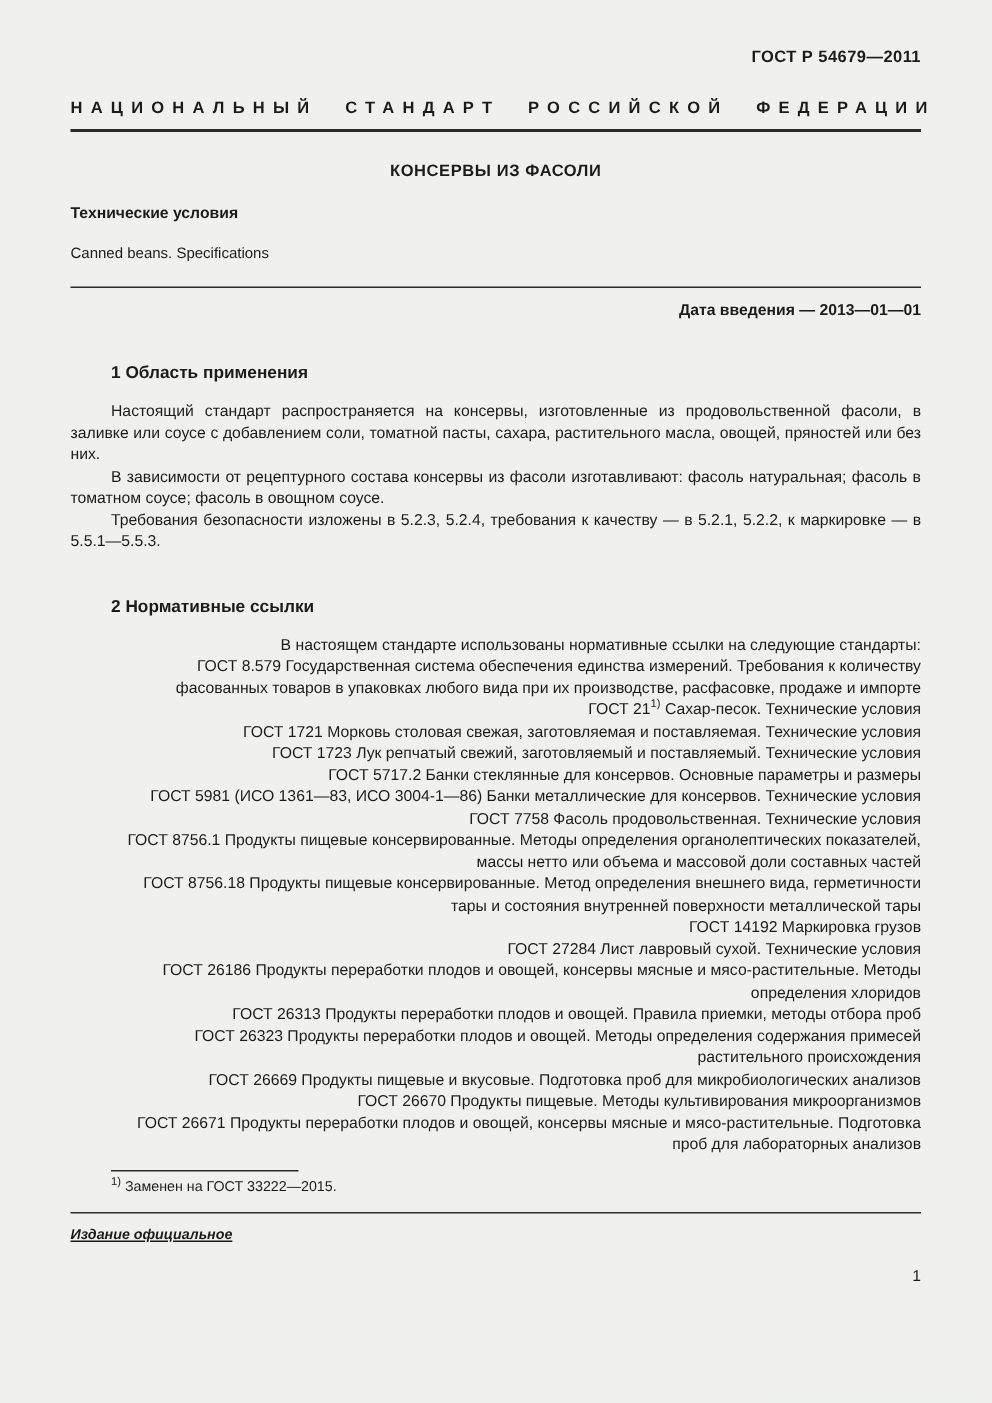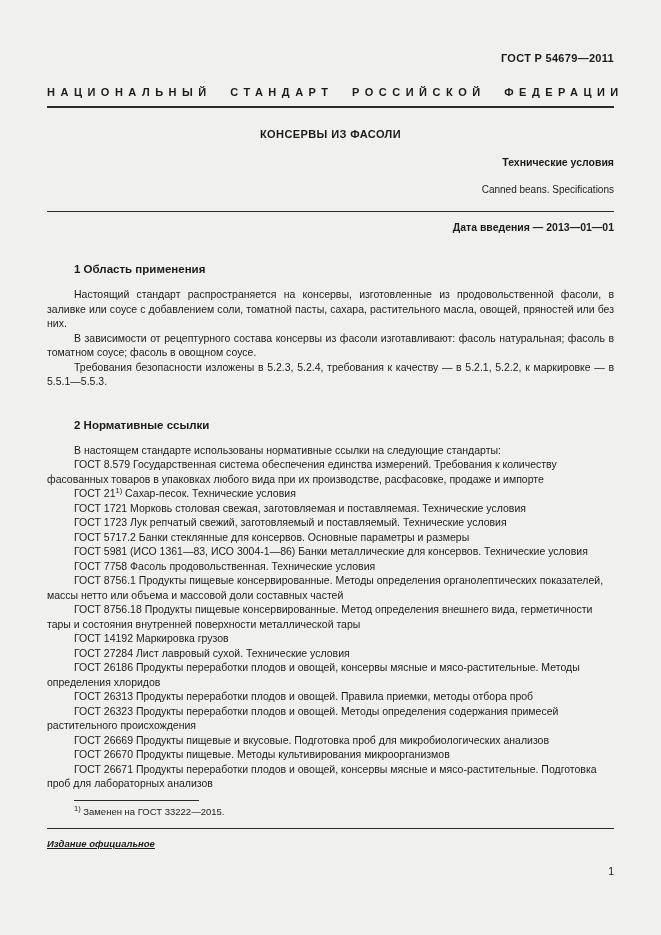--- a/index.html
+++ b/index.html
@@ -6,45 +6,45 @@
   body{
     width:661px;height:935px;overflow:hidden;
     background:#eef0ee;
     font-family:"Liberation Sans",sans-serif;
     color:#1b1b1b;
     -webkit-font-smoothing:antialiased;
   }
   .page{
     box-sizing:border-box;
     width:661px;height:935px;
-    padding:52px 47px 0 47px;
+    padding:32px 47px 0 47px;
     background:#f0f1ef;
   }
   .doc-number{
     text-align:right;font-weight:bold;font-size:11px;letter-spacing:0.3px;
   }
   .std-type{
     margin-top:22px;font-weight:bold;font-size:11px;
     letter-spacing:5.5px;word-spacing:10px;white-space:nowrap;
   }
   .rule-thick{border-top:2px solid #2a2a2a;margin-top:8px;}
   .rule-mid{border-top:1.8px solid #2a2a2a;margin-top:16px;}
   .title-ru{text-align:center;font-weight:bold;font-size:11px;letter-spacing:0.4px;margin-top:20px;}
-  .title-sub{text-align:right;font-weight:bold;font-size:10.5px;margin-top:16px;}
-  .title-en{text-align:right;font-size:10px;margin-top:16px;}
+  .title-sub{text-align:left;font-weight:bold;font-size:10.5px;margin-top:16px;}
+  .title-en{text-align:left;font-size:10px;margin-top:16px;}
   .intro-date{text-align:right;font-weight:bold;font-size:10.5px;margin-top:9px;}
   .section-heading{
     font-size:11.5px;font-weight:bold;
     margin:30px 0 12px 0;text-indent:27px;
   }
   p.body{
     font-size:10.5px;line-height:14.5px;margin:0;
     text-indent:27px;text-align:justify;
   }
-  .refs p.body{text-align:left;}
+  .refs p.body{text-align:right;}
   sup{font-size:7.5px;line-height:0;}
   .footnote-rule{width:125px;border-top:1px solid #2a2a2a;margin:9px 0 0 27px;}
   .footnote{font-size:9.5px;line-height:13px;margin:4px 0 0 0;text-indent:27px;}
   .bottom-rule{border-top:1px solid #2a2a2a;margin-top:10px;}
   .edition{font-weight:bold;font-style:italic;font-size:9.5px;margin-top:9px;text-decoration:underline;}
   .page-number{text-align:right;font-size:10.5px;margin-top:16px;}
 </style>
 </head>
 <body>
 

